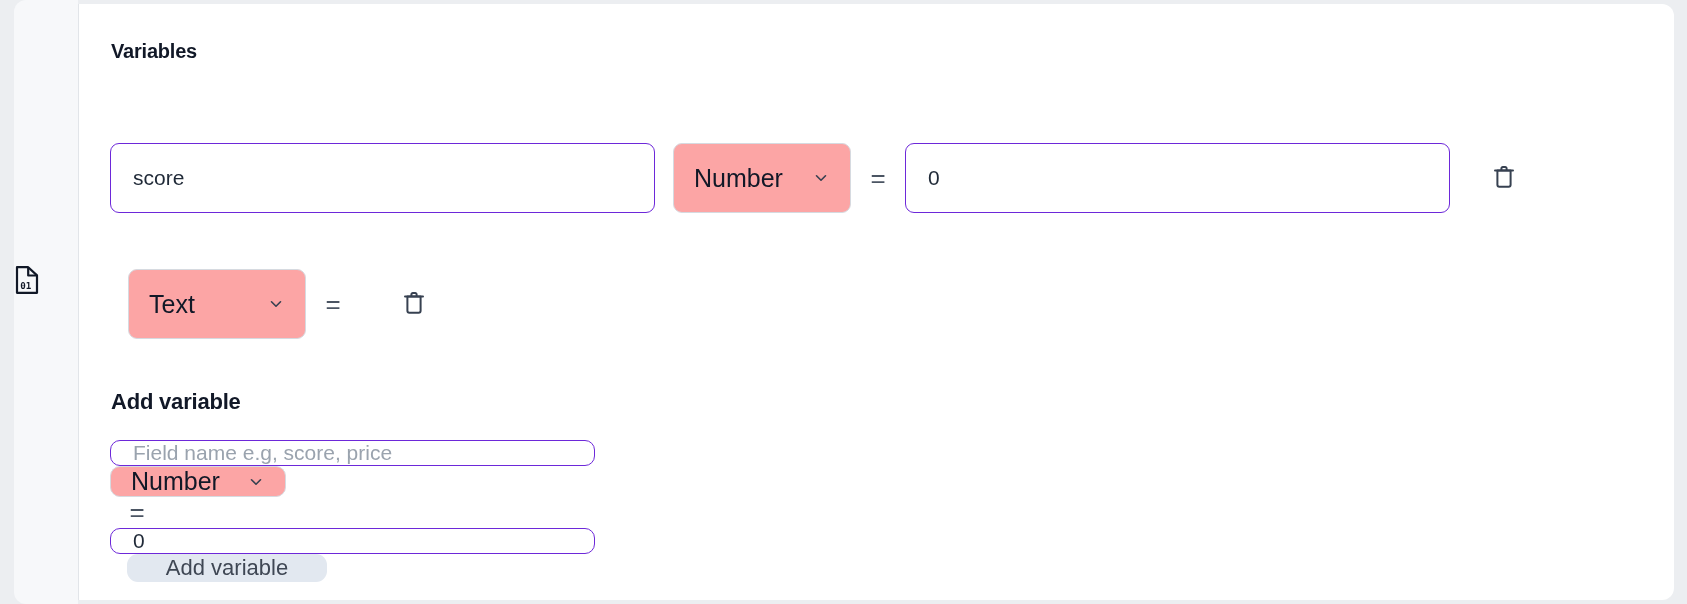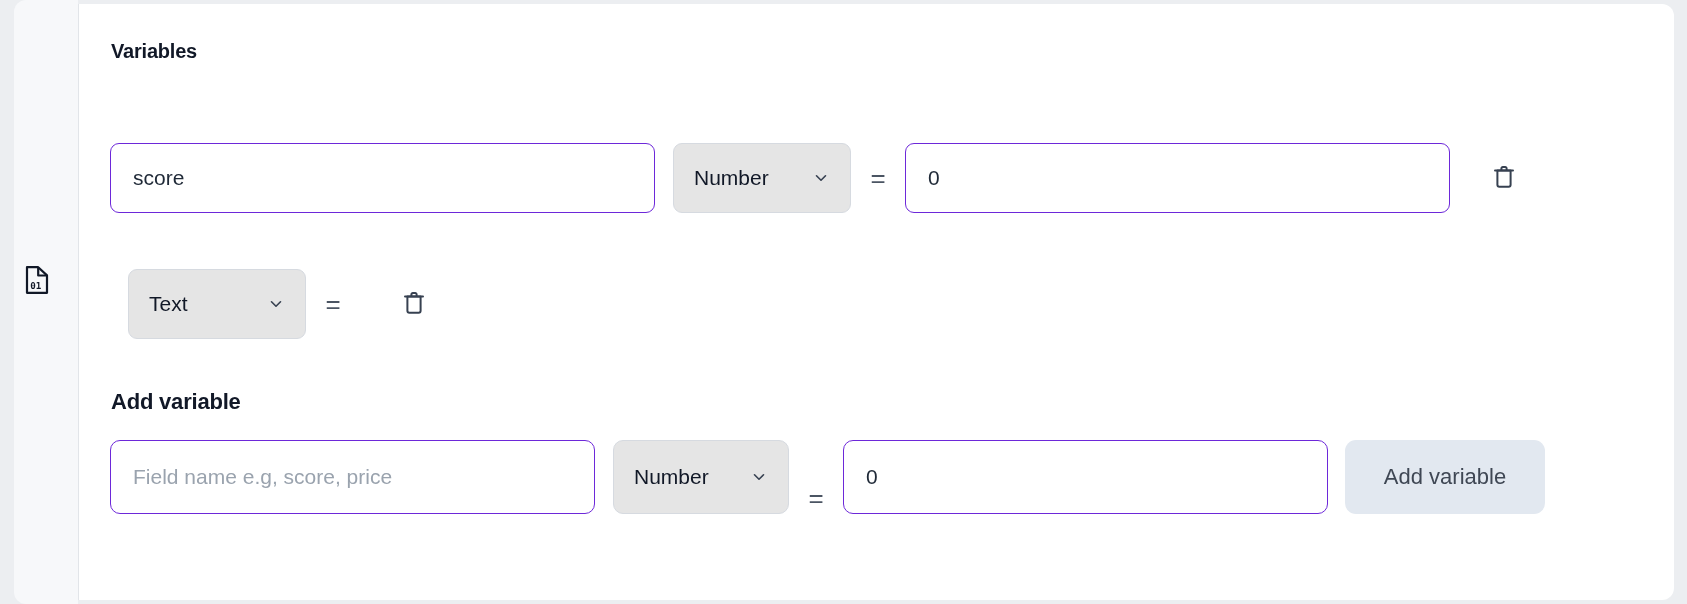--- a/index.html
+++ b/index.html
@@ -32,21 +32,21 @@
     position: absolute;
     left: 78px; top: 4px;
     width: 1px; height: 596px;
     background: #e2e5e9;
   }
   .rail-icon {
     position: absolute;
     left: 14px;
     top: 262px;
     width: 36px; height: 36px;
-    display: flex; align-items: center; justify-content: flex-end;
+    display: flex; align-items: center; justify-content: flex-start;
     cursor: pointer;
   }
   .rail-icon svg { display: block; }
 
   
   .panel {
     position: absolute;
     left: 79px; top: 4px;
     width: 1595px;
     height: 596px;
@@ -88,26 +88,26 @@
     font-size: 21px;
     color: #1f2937;
   }
   .field.name  { width: 545px; }
   .field.value { width: 545px; }
 
   .select {
     height: 70px;
     border: 1px solid #d6dae0;
     border-radius: 9px;
-    background: #e5e5e5;
+    background: #fca5a5;
     display: flex;
     align-items: center;
     justify-content: space-between;
     padding: 0 20px;
-    font-size: 21px;
+    font-size: 25px;
     color: #111827;
     cursor: pointer;
     user-select: none;
   }
   .select.w-num { width: 178px; }
   .select.w-txt { width: 178px; }
   .select .chev { margin-left: 14px; display: flex; align-items: center; }
 
   .eq {
     width: 54px;
@@ -138,21 +138,22 @@
     letter-spacing: -0.2px;
   }
 
   .add-row {
     position: absolute;
     left: 31px;
     top: 436px;
     width: 1540px;
     height: 74px;
     display: flex;
-    align-items: flex-end;
+    align-items: flex-start;
+    flex-direction: column;
   }
   .add-row .field.name  { width: 485px; height: 74px; border-radius: 10px; }
   .add-row .field.value { width: 485px; height: 74px; border-radius: 10px; }
   .add-row .select      { height: 74px; border-radius: 10px; width: 176px; }
 
   .field.placeholder-text { color: #9aa3ae; }
 
   .add-btn {
     margin-left: 17px;
     height: 74px;

